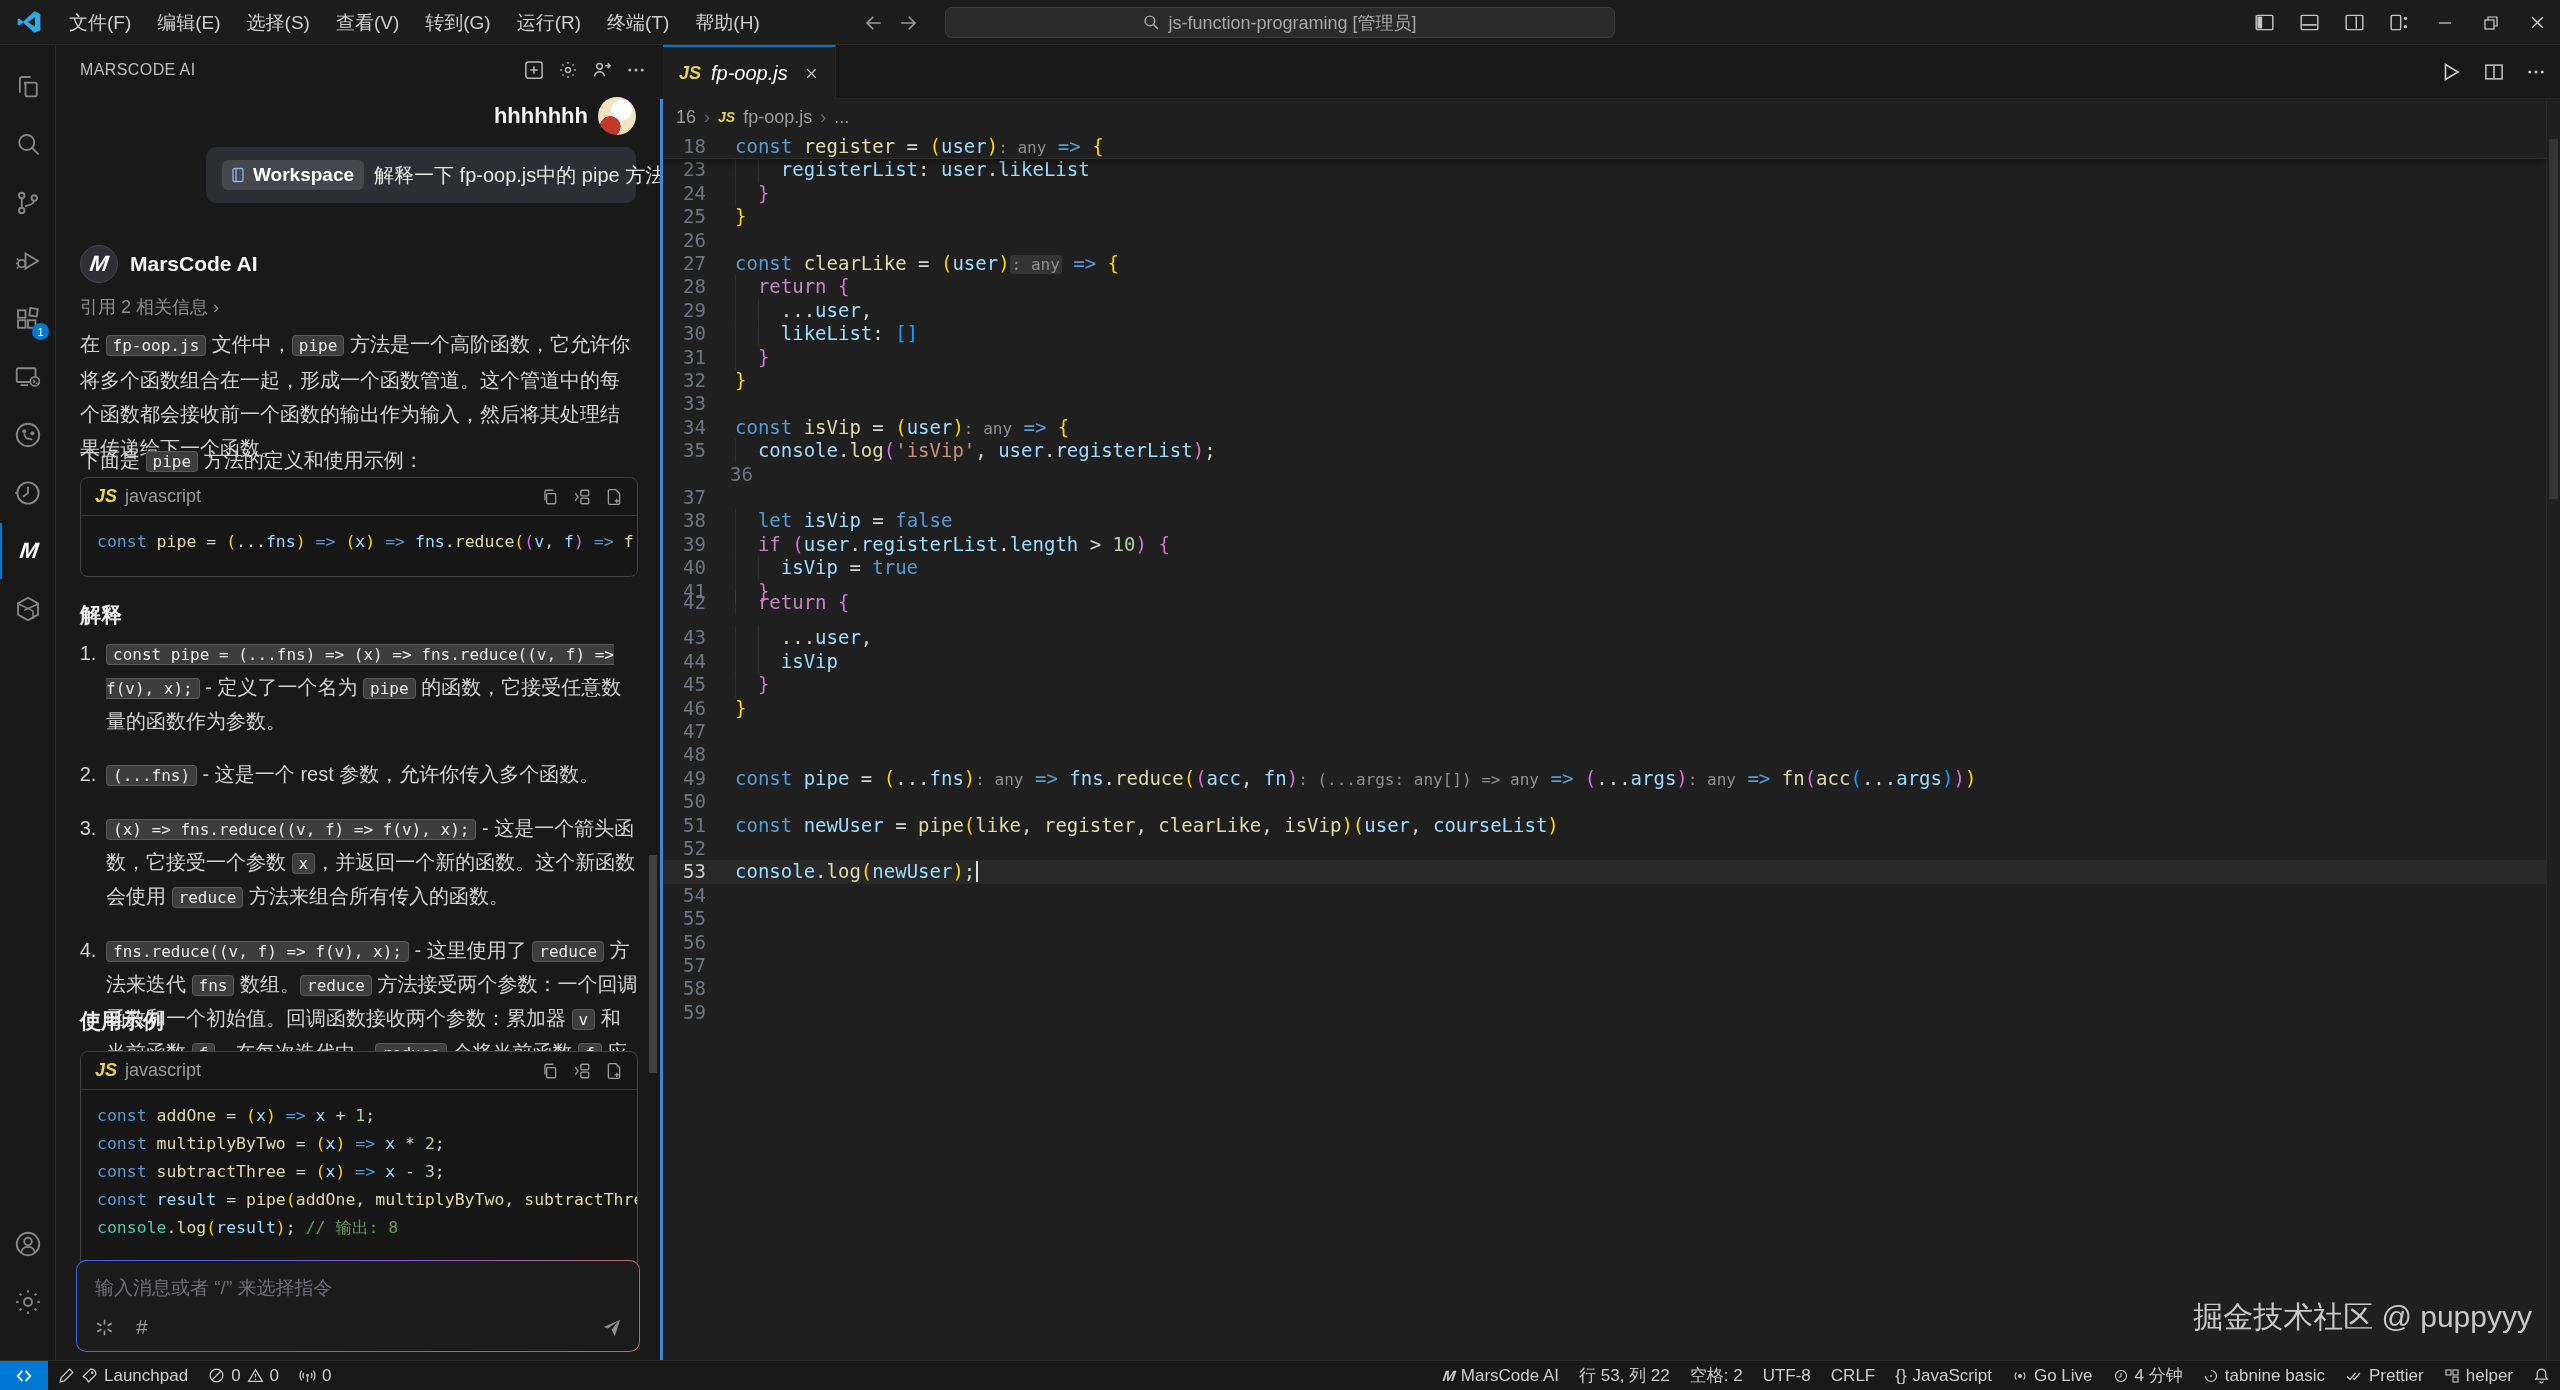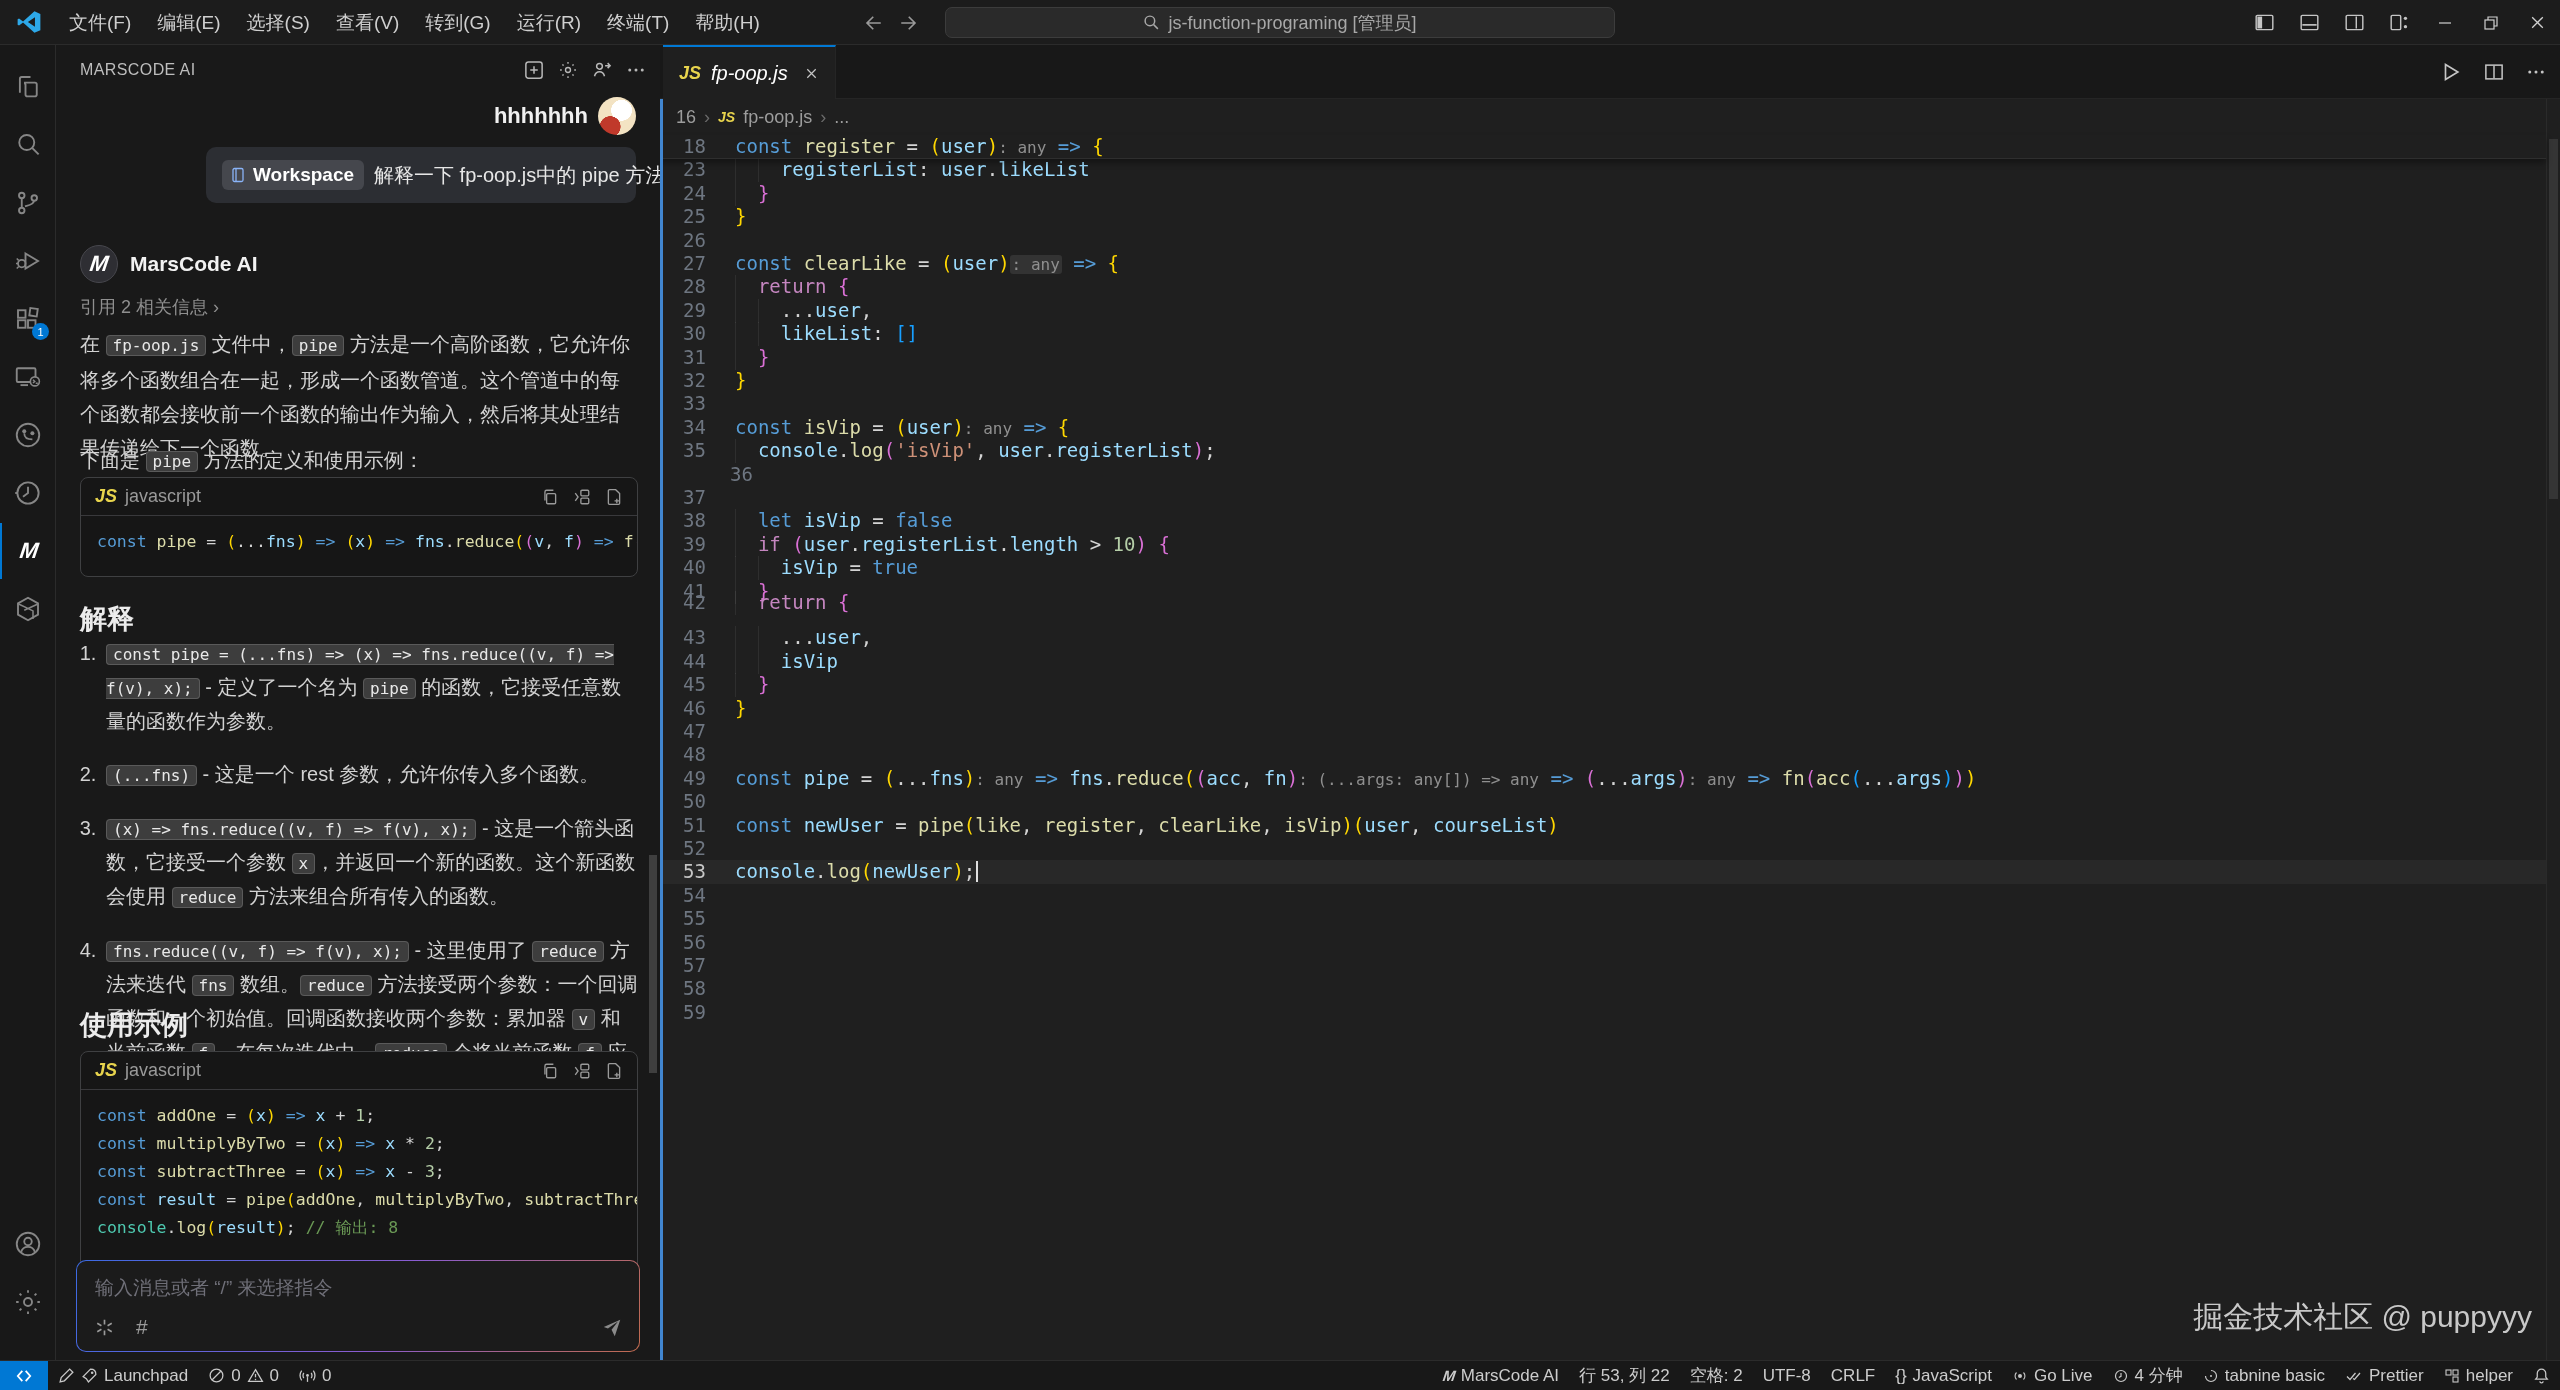--- a/index.html
+++ b/index.html
@@ -62,21 +62,21 @@
   .codeblock { position:absolute; left:24px; right:22px; background:#161616; border:1px solid #3f4042; border-radius:8px; overflow:hidden; }
   #block1 { top:432px; height:100px; }
   #block2 { top:1006px; height:240px; }
   .cb-head { height:38px; display:flex; align-items:center; padding:0 14px; border-bottom:1px solid #39393c; gap:8px; }
   .js-badge { color:#e8d44d; font-weight:bold; font-size:18px; font-style:italic; }
   .cb-lang { color:#9a9a9a; font-size:18px; }
   .cb-icons { margin-left:auto; display:flex; gap:14px; color:#9a9a9a; }
   .cb-body { padding:12px 16px; font-family:"DejaVu Sans Mono",monospace; font-size:16.5px; }
   .ccl { line-height:28px; white-space:pre; }
 
-  .h2 { position:absolute; left:24px; font-size:27px; font-weight:bold; color:#ececec; }
+  .h2 { position:absolute; left:24px; font-size:21px; font-weight:bold; color:#ececec; }
   #h-explain { top:556px; }
   #h-example { top:962px; }
   #explain-list { position:absolute; top:592px; left:46px; right:22px; font-size:20px; line-height:33px; color:#d2d2d2; }
   #explain-list li { margin-bottom:20px; padding-left:4px; }
 
   #chatinput { position:absolute; left:20px; right:20px; bottom:8px; height:92px; border-radius:10px; background:#191919;
                border:1.5px solid transparent;
                background-image:linear-gradient(#1b1b1b,#1b1b1b),linear-gradient(120deg,#3b6ae3,#8a5cd0 55%,#c06a4e);
                background-origin:border-box; background-clip:padding-box,border-box; }
   #ci-ph { position:absolute; left:18px; top:14px; font-size:19px; color:#6f6f78; }

